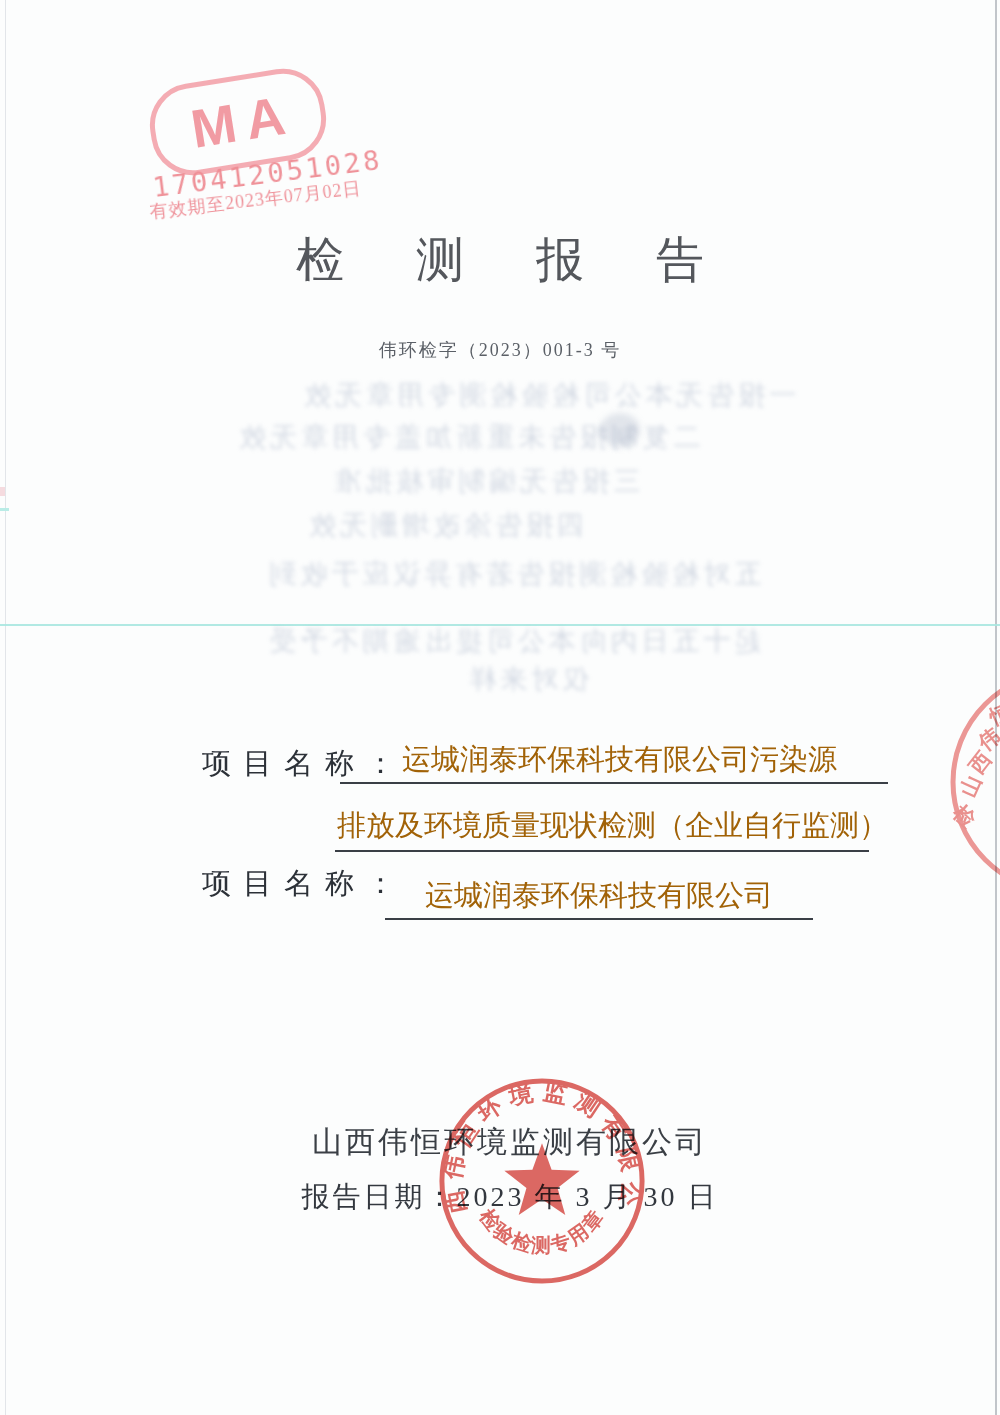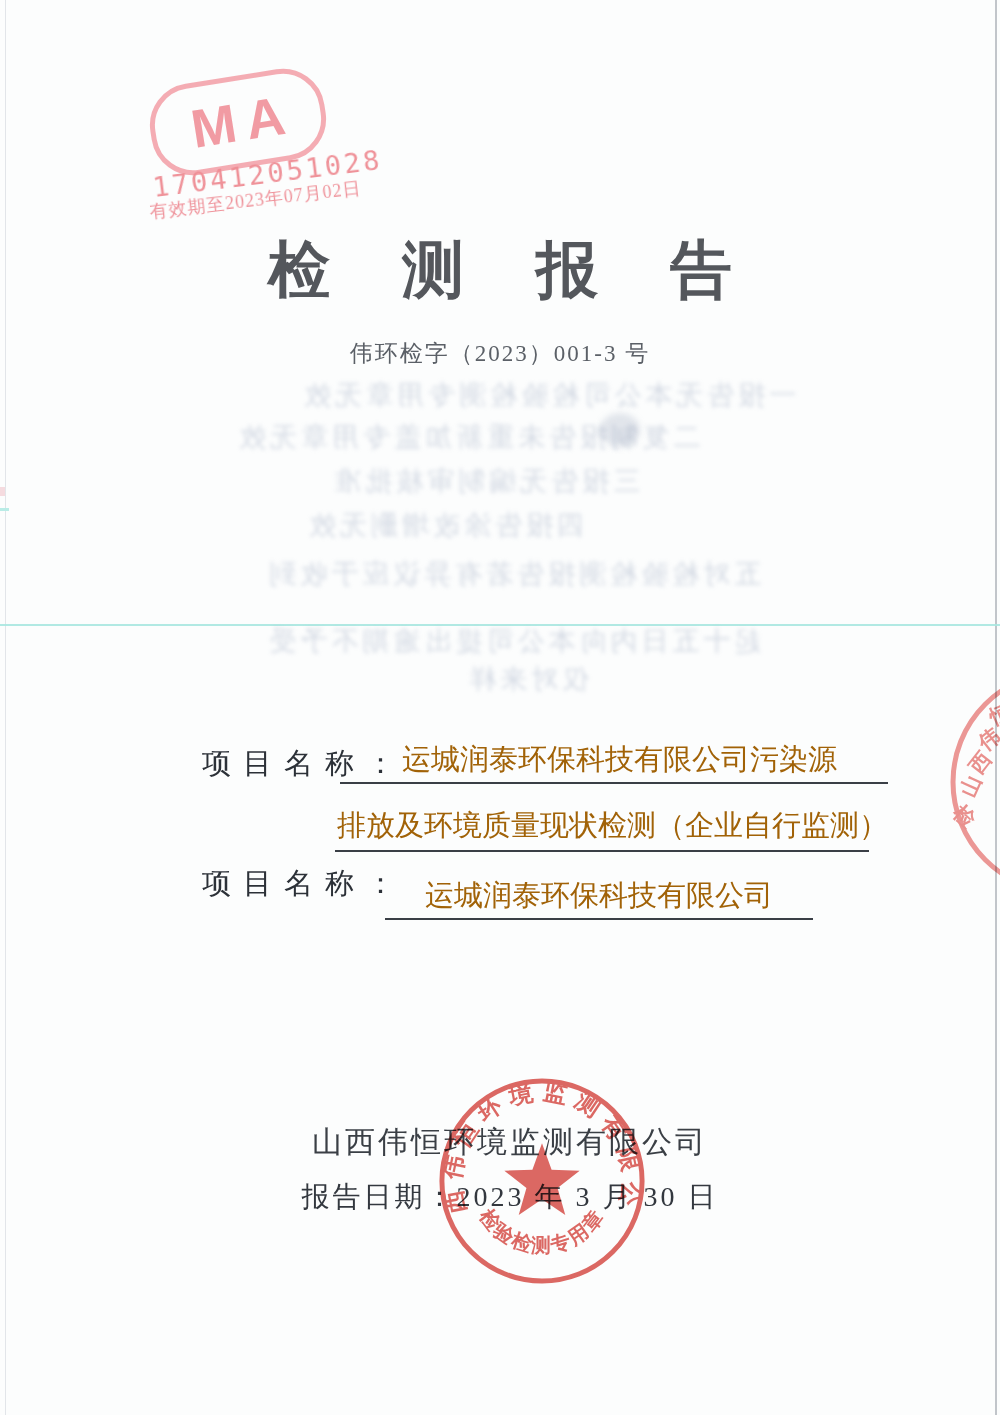--- a/index.html
+++ b/index.html
@@ -35,26 +35,26 @@
   }
   .cma-valid{
     position:absolute;left:149px;top:188px;transform:rotate(-6.5deg);
     font-size:18px;color:rgba(238,138,146,.92);letter-spacing:1px;white-space:nowrap;
     filter:blur(.4px);
   }
 
   
   .doc-title-wrap{position:absolute;left:0;right:0;top:228px;display:flex;justify-content:center;}
   .doc-title{
-    font-size:62px;font-weight:bold;color:#54575c;
+    font-size:48px;font-weight:normal;color:#54575c;
     letter-spacing:72px;margin-right:-72px;white-space:nowrap;
   }
   .report-no{
     position:absolute;left:0;right:0;top:338px;text-align:center;
-    font-size:23px;color:#5b6067;letter-spacing:2px;
+    font-size:18px;color:#5b6067;letter-spacing:2px;
   }
 
   
   .ghost{
     position:absolute;font-size:27px;color:rgba(120,135,170,.30);
     transform:scaleX(-1);filter:blur(2.2px);white-space:nowrap;letter-spacing:4px;
   }
   .g1{left:300px;top:377px;}
   .g2{left:235px;top:419px;}
   .g3{left:330px;top:463px;}

